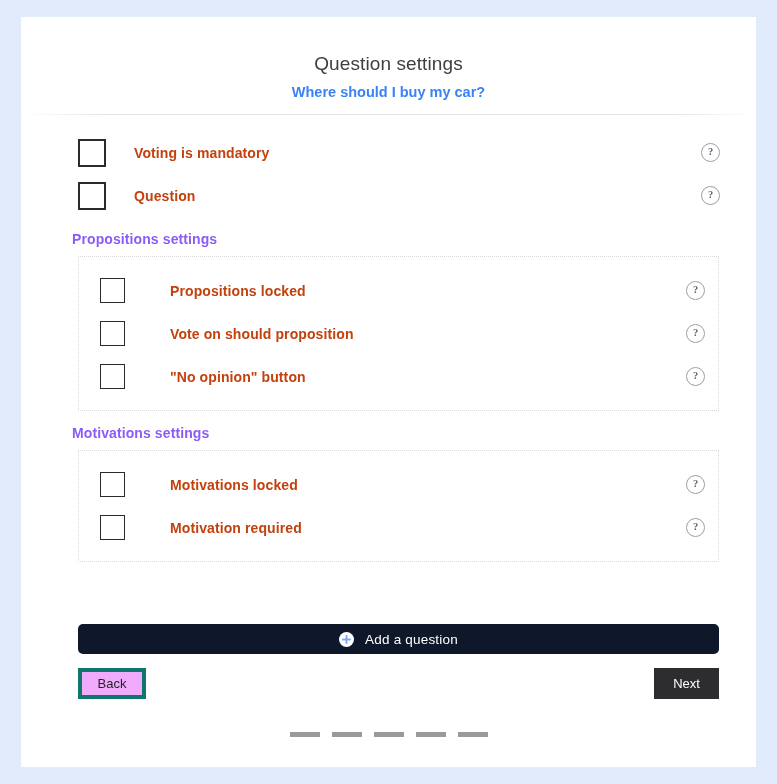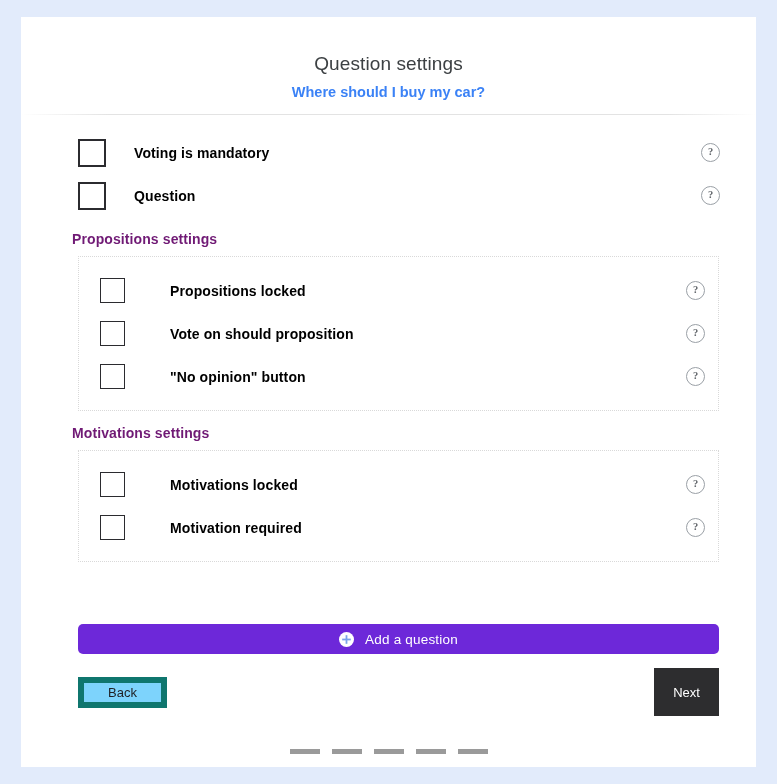--- a/index.html
+++ b/index.html
@@ -70,21 +70,21 @@
     border: 2px solid #2b2b2f;
     background: #fff;
     flex: 0 0 auto;
   }
   .cb-lg { width: 28px; height: 28px; }
   .cb-sm { width: 25px; height: 25px; border-width: 1.6px; }
 
   .row-label {
     font-size: 14px;
     font-weight: bold;
-    color: #000000;
+    color: #c2410c;
     letter-spacing: .1px;
     flex: 1 1 auto;
   }
   .row-top .row-label { margin-left: 28px; }
   .row-sub .row-label { margin-left: 27px; }
 
   .help {
     flex: 0 0 auto;
     width: 17px;
     height: 17px;
@@ -97,21 +97,21 @@
     text-align: center;
     font-family: "Liberation Serif", serif;
     background: #fff;
     cursor: pointer;
   }
 
   
   .section-title {
     font-size: 14px;
     font-weight: bold;
-    color: #701a75;
+    color: #8b5cf6;
     letter-spacing: .1px;
     margin: 14px 0 9px 51px;
   }
   .section-box {
     margin: 0 37px 0 57px;
     border: 1px dotted #d9d9d9;
     box-sizing: border-box;
     padding: 12px 0 12px 0;
   }
   .row-sub {
@@ -123,21 +123,21 @@
 
   .spacer-after-sections { height: 62px; }
 
   
   .btn-add {
     display: flex;
     align-items: center;
     justify-content: center;
     margin: 0 37px 0 57px;
     height: 30px;
-    background: #6d28d9;
+    background: #0f172a;
     border-radius: 5px;
     color: #ffffff;
     font-size: 13.5px;
     letter-spacing: .2px;
     cursor: pointer;
     user-select: none;
   }
   .plus-icon {
     width: 15px;
     height: 15px;
@@ -146,35 +146,35 @@
     display: block;
   }
 
   .nav-row {
     display: flex;
     align-items: center;
     justify-content: space-between;
     margin: 14px 37px 0 57px;
   }
   .btn-back {
-    width: 89px;
+    width: 68px;
     height: 31px;
-    background: #7dd3fc;
-    border: 6px solid #0f766e;
+    background: #f0abfc;
+    border: 4px solid #0f766e;
     color: #1f2024;
     font-size: 13px;
     display: flex;
     align-items: center;
     justify-content: center;
     cursor: pointer;
     box-sizing: border-box;
   }
   .btn-next {
     width: 65px;
-    height: 48px;
+    height: 31px;
     background: #2d2d2f;
     border: 1px solid #2d2d2f;
     color: #ffffff;
     font-size: 13px;
     display: flex;
     align-items: center;
     justify-content: center;
     cursor: pointer;
     box-sizing: border-box;
   }

